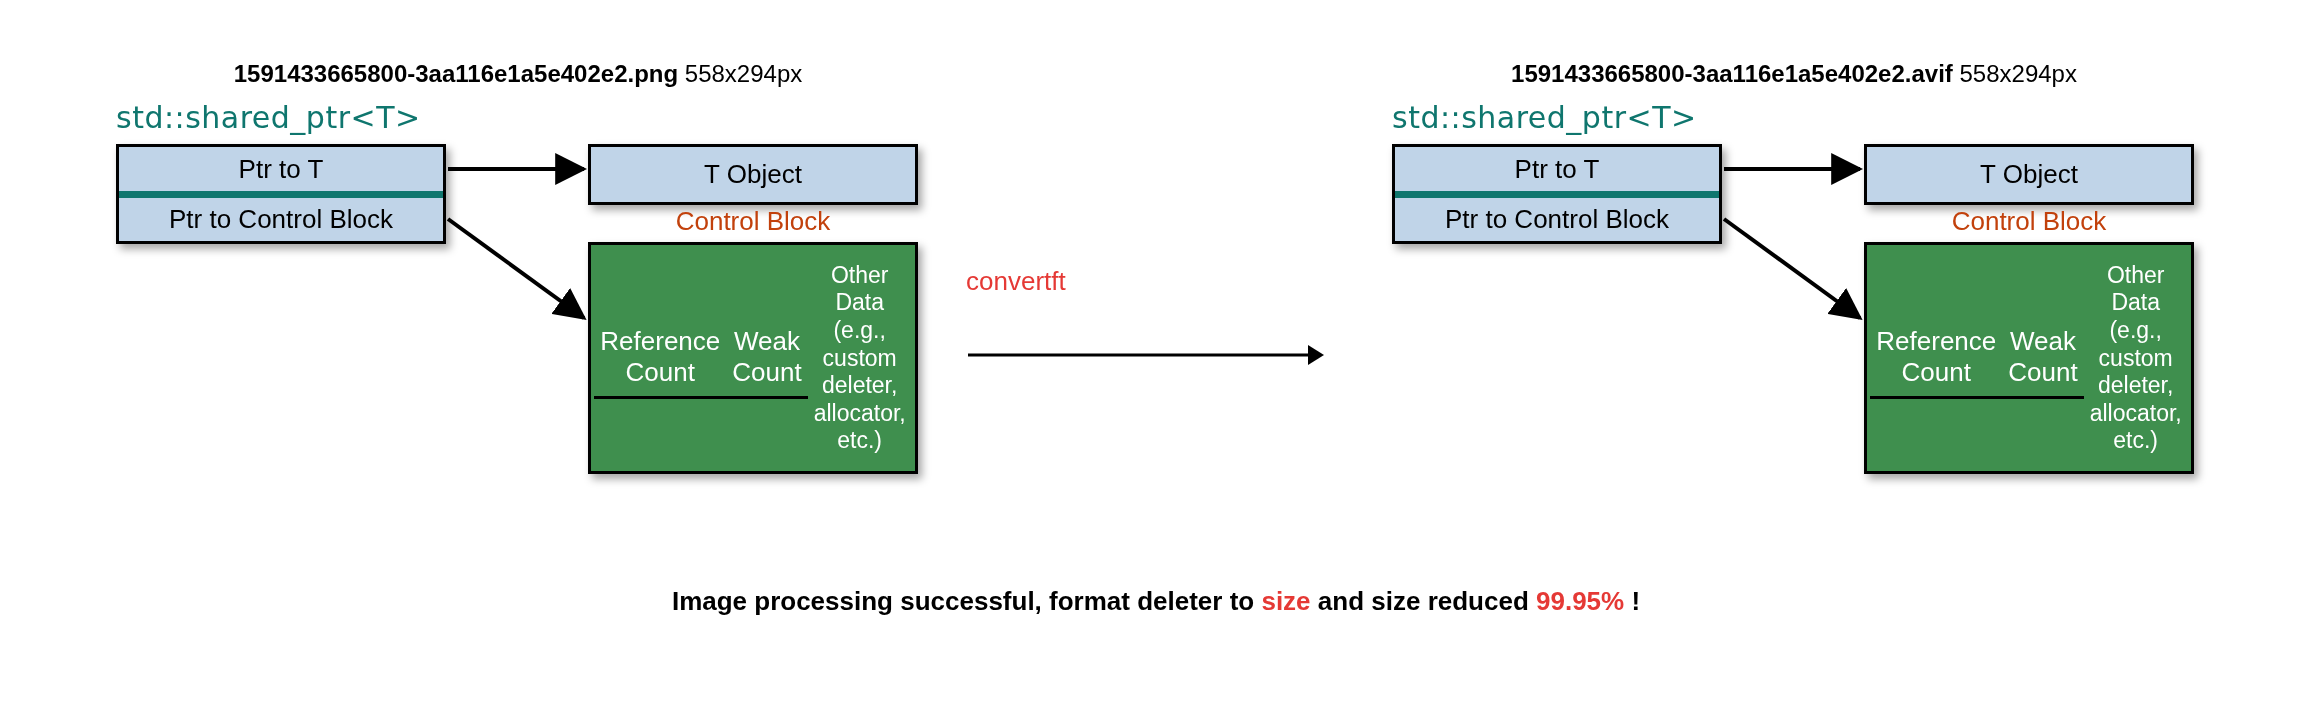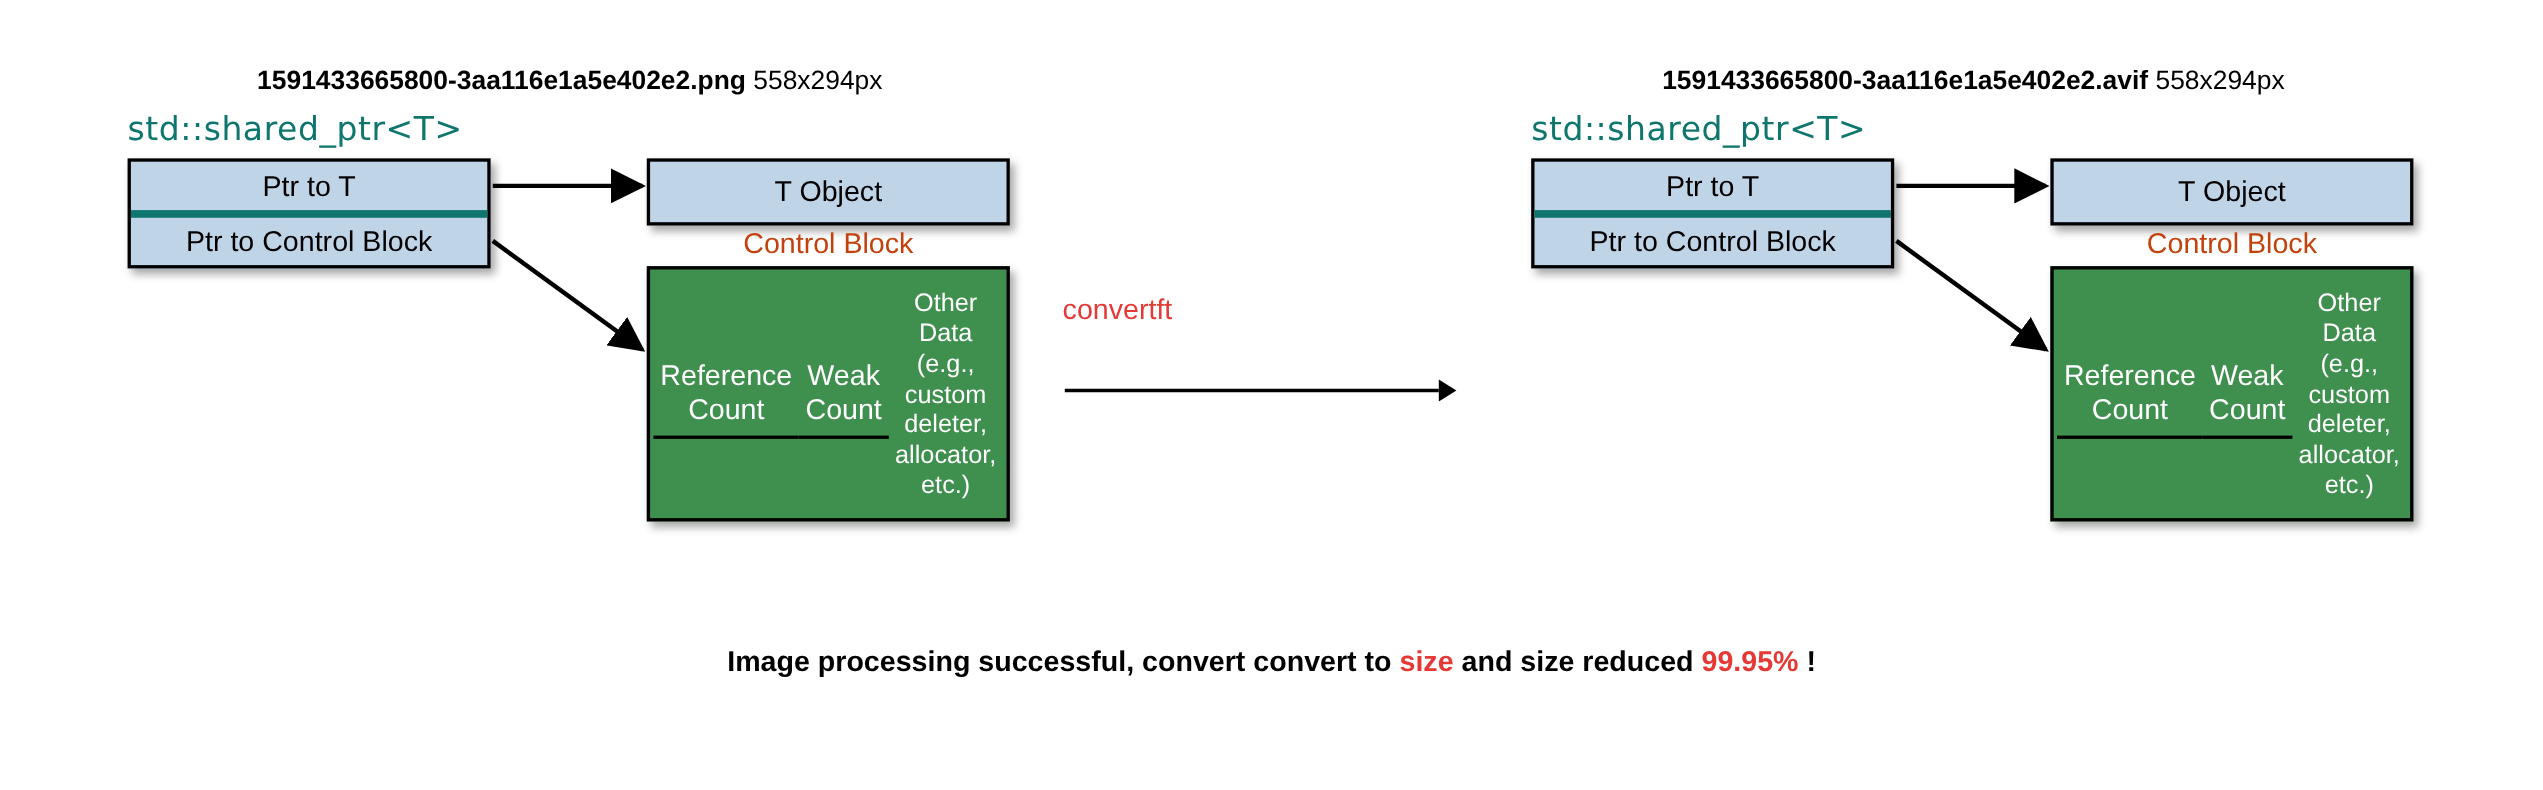--- a/index.html
+++ b/index.html
@@ -198,15 +198,15 @@
           </defs>
           <line x1="350" y1="73" x2="486" y2="73" stroke="#000" stroke-width="4" marker-end="url(#ahR)"></line>
           <line x1="350" y1="123" x2="486" y2="222" stroke="#000" stroke-width="4" marker-end="url(#ahR)"></line>
         </svg>
       </div>
     </div>
 
   </div>
 
   <div class="result">
-    <span>Image processing successful, convert convert to </span><span class="hl">size</span><span> and size reduced </span><span class="hl">99.95%</span><span> !</span>
+    <span>Image processing successful, format deleter to </span><span class="hl">size</span><span> and size reduced </span><span class="hl">99.95%</span><span> !</span>
   </div>
 </div>
 
 </body></html>

